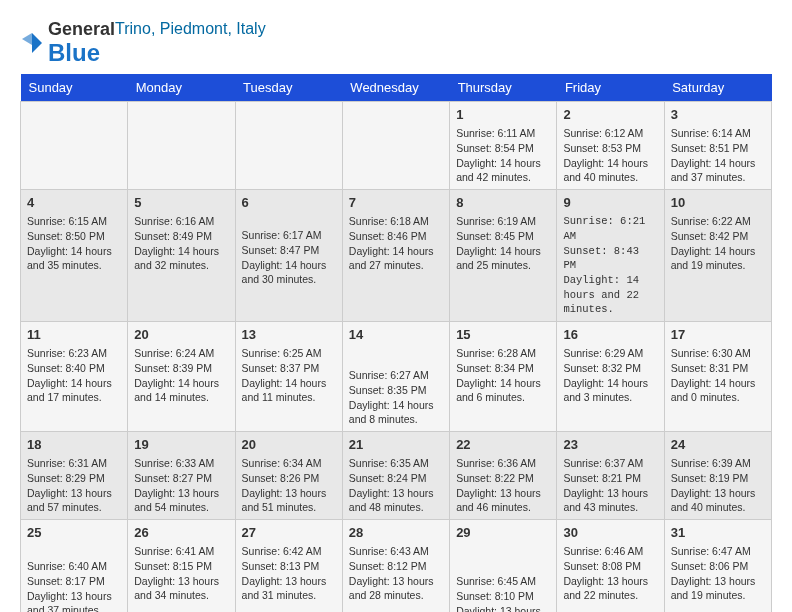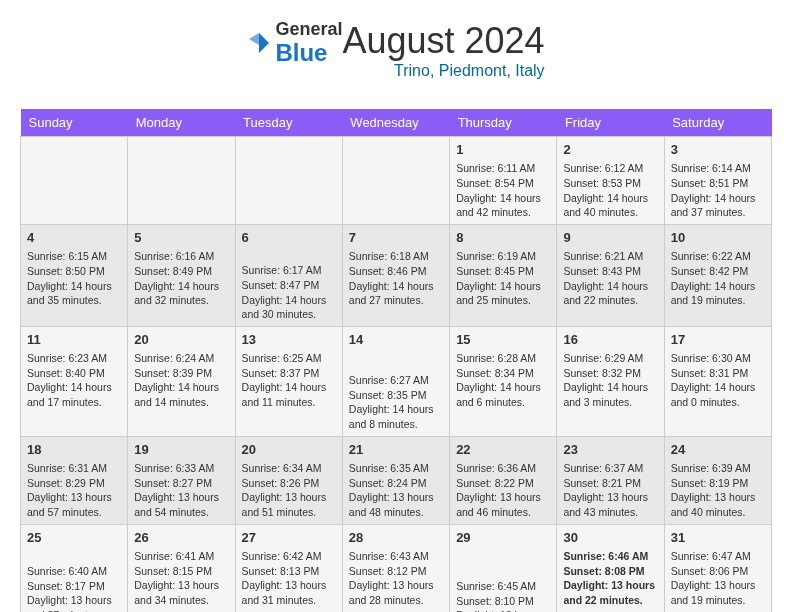--- a/index.html
+++ b/index.html
@@ -5,23 +5,23 @@
     * { box-sizing: border-box; margin: 0; padding: 0; }
     body {
       font-family: Arial, sans-serif;
       background: #fff;
       width: 792px;
       min-height: 612px;
       padding: 20px;
     }
     .header {
       display: flex;
-      justify-content: center;
+      justify-content: flex-start;
       align-items: flex-start;
-      margin-bottom: 29px;
+      margin-bottom: 8px;
     }
     .logo {
       display: flex;
       align-items: center;
       gap: 4px;
     }
     .logo-text {
       display: flex;
       flex-direction: column;
       line-height: 1.1;
@@ -41,21 +41,21 @@
     .location {
       font-size: 16px;
       color: #0369a1;
     }
     table {
       width: 100%;
       border-collapse: collapse;
       font-size: 11px;
     }
     thead tr th {
-      background-color: #8b5cf6;
+      background-color: #1d4ed8;
       color: #fff;
       text-align: left;
       padding: 6px 8px;
       font-size: 13px;
       font-weight: normal;
     }
     tbody tr td {
       border: 1px solid #ccc;
       vertical-align: top;
       padding: 4px 6px;
@@ -92,21 +92,20 @@
     <svg class="logo-icon" viewBox="0 0 24 24">
       <polygon points="12,2 22,12 12,22" fill="#1a73c7"></polygon>
       <polygon points="2,8 12,2 12,14" fill="#1a73c7" opacity="0.6"></polygon>
     </svg>
     <div class="logo-text">
       <span style="font-size:18px;font-weight:bold;color:#333;">General</span>
       <span style="font-size:24px;font-weight:bold;color:#1a73c7;">Blue</span>
     </div>
   </div>
   <div class="title-block">
-    <div class="month-year">August 2024</div>
     <div class="location">Trino, Piedmont, Italy</div>
   </div>
 </div>
 
 <table>
   <thead>
     <tr>
     <th>Sunday</th>
         <th>Monday</th>
         <th>Tuesday</th>
@@ -167,21 +166,21 @@
 Daylight: 14 hours and 27 minutes.</div>
         </td>
         <td>
           <span class="day-number">8</span>
           <div class="day-info" style="white-space: pre-line;">Sunrise: 6:19 AM
 Sunset: 8:45 PM
 Daylight: 14 hours and 25 minutes.</div>
         </td>
         <td>
           <span class="day-number">9</span>
-          <div class="day-info" style="white-space: pre-line;">Sunrise: 6:21 AM
+          <div class="day-info" style="white-space: pre-line; font-family: Liberation Mono, monospace;">Sunrise: 6:21 AM
 Sunset: 8:43 PM
 Daylight: 14 hours and 22 minutes.</div>
         </td>
         <td>
           <span class="day-number">10</span>
           <div class="day-info" style="white-space: pre-line;">Sunrise: 6:22 AM
 Sunset: 8:42 PM
 Daylight: 14 hours and 19 minutes.</div>
         </td>
       </tr>
@@ -299,21 +298,21 @@
 Daylight: 13 hours and 28 minutes.</div>
         </td>
         <td>
           <span class="day-number">29</span>
           <div class="day-info" style="white-space: pre-line; margin-top: 32px;">Sunrise: 6:45 AM
 Sunset: 8:10 PM
 Daylight: 13 hours and 25 minutes.</div>
         </td>
         <td>
           <span class="day-number">30</span>
-          <div class="day-info" style="white-space: pre-line; font-weight: bold;">Sunrise: 6:46 AM
+          <div class="day-info" style="white-space: pre-line;">Sunrise: 6:46 AM
 Sunset: 8:08 PM
 Daylight: 13 hours and 22 minutes.</div>
         </td>
         <td>
           <span class="day-number">31</span>
           <div class="day-info" style="white-space: pre-line;">Sunrise: 6:47 AM
 Sunset: 8:06 PM
 Daylight: 13 hours and 19 minutes.</div>
         </td>
       </tr>

